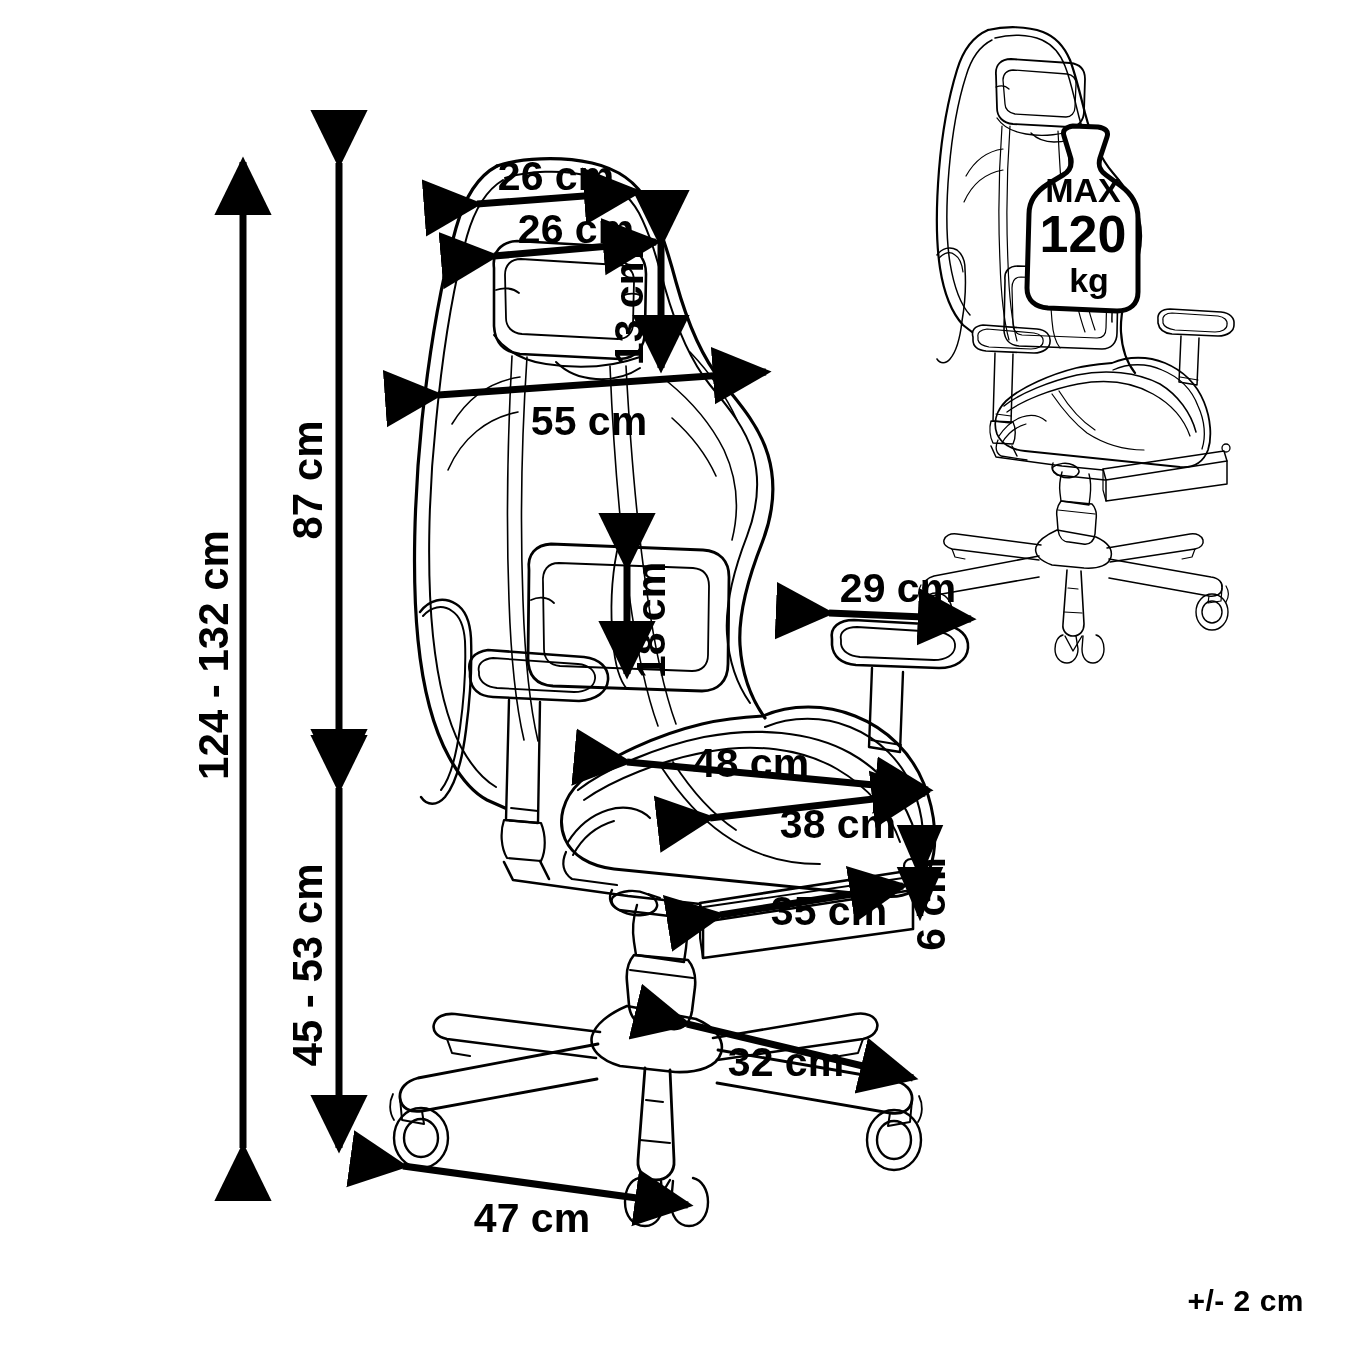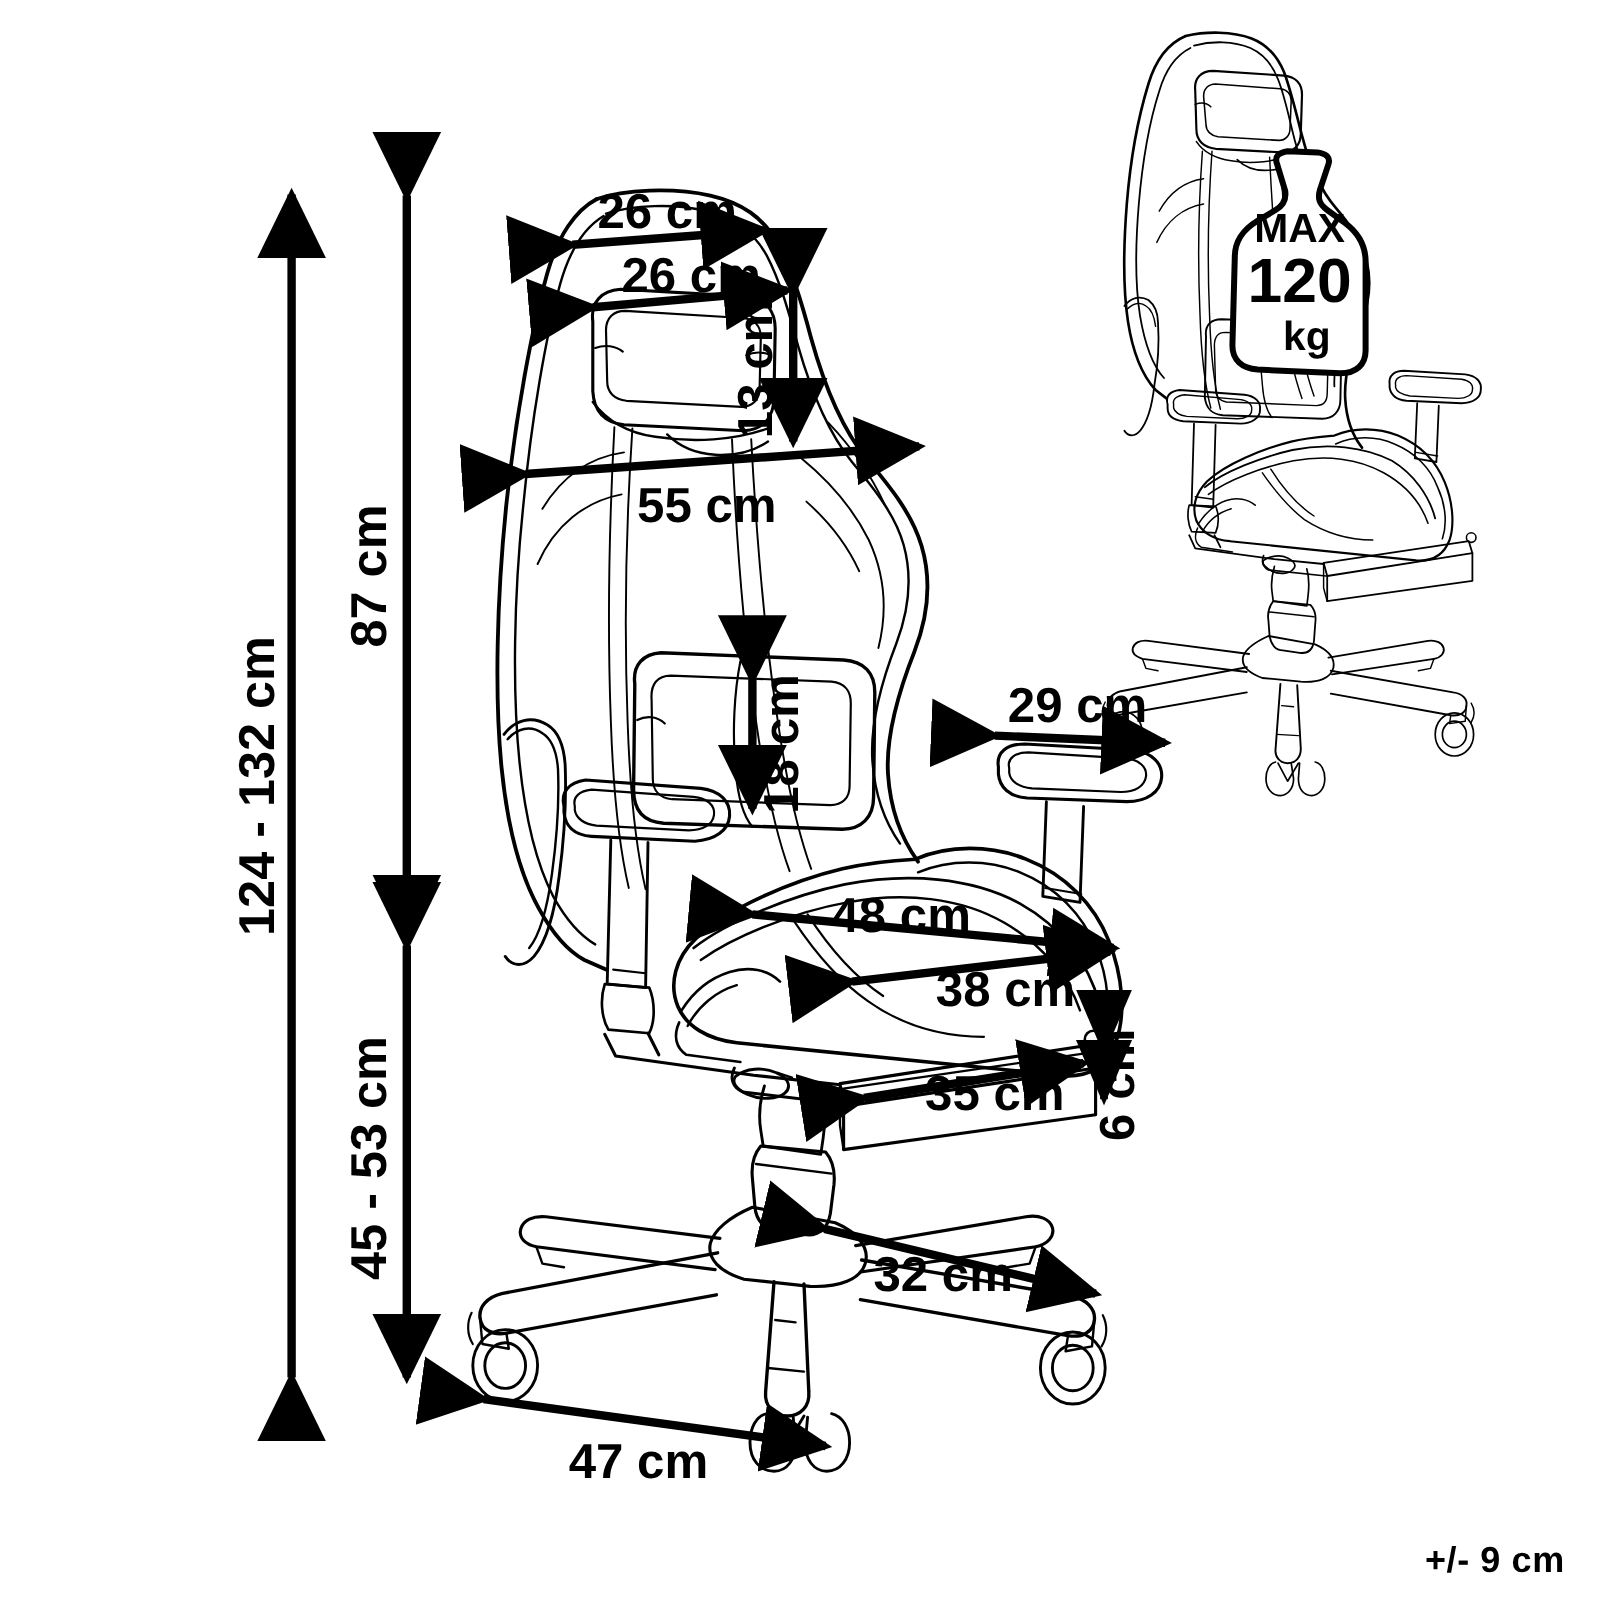--- a/index.html
+++ b/index.html
@@ -533,15 +533,15 @@
     </g>
 
     <g>
       <text class="dimtext" x="1083" y="202" font-size="34" text-anchor="middle">MAX</text>
       <text class="dimtext" x="1083" y="252" font-size="52" text-anchor="middle">120</text>
       <text class="dimtext" x="1089" y="292" font-size="34" text-anchor="middle">kg</text>
     </g>
 
   </svg>
 
-  <div class="tol">+/- 9 cm</div>
+  <div class="tol">+/- 2 cm</div>
 
 </div>
 
 </body></html>

